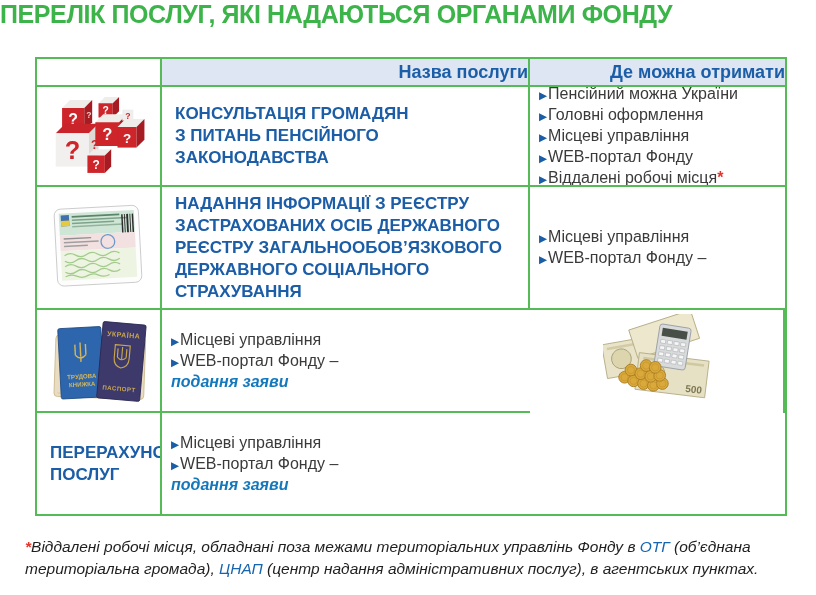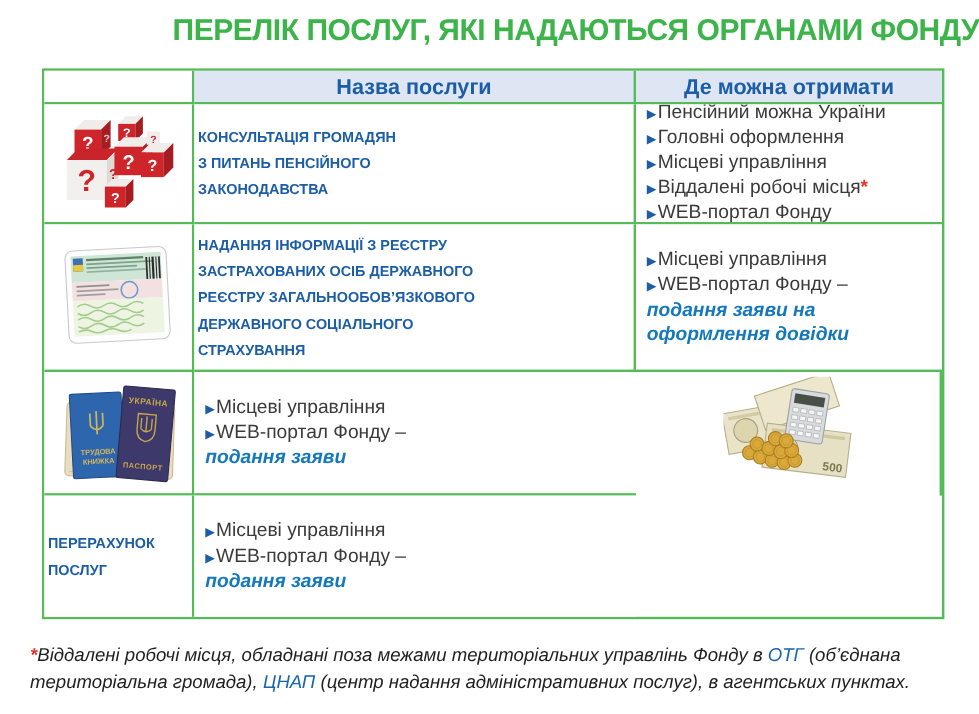--- a/index.html
+++ b/index.html
@@ -1,25 +1,25 @@
 <!DOCTYPE html>
 <html><head>
 <meta charset="utf-8">
 <style>
   *{box-sizing:border-box;margin:0;padding:0}
   html,body{width:816px;height:595px}
   body{background:#ffffff;font-family:"Liberation Sans",sans-serif;position:relative;overflow:hidden}
-  .title{padding-top:11px;text-align:right;font-size:25px;font-weight:bold;color:#3cb44a;letter-spacing:-0.4px}
+  .title{text-align:left;font-size:25px;font-weight:bold;color:#3cb44a;letter-spacing:-0.4px}
   .tbl{position:absolute;left:35px;top:57px;display:grid;grid-template-columns:125px 368px 255px;grid-template-rows:28px 100px 123px 103px 101px;border:2px solid #54bb57;background:#fff}
   .cell{border-right:2px solid #54bb57;border-bottom:2px solid #54bb57;display:flex;align-items:center;background:#fff;overflow:hidden}
   .c-last{border-right:none}
   .r-last{border-bottom:none}
-  .hdr{background:#dde6f2;justify-content:center;font-weight:bold;color:#1b5da6;font-size:18px}
+  .hdr{background:#dde6f2;justify-content:flex-end;font-weight:bold;color:#1b5da6;font-size:18px}
   .img-cell{justify-content:center}
-  .svc{padding-left:3px;padding-right:6px;font-weight:bold;color:#1b5da6;font-size:12px;line-height:22px;white-space:pre-line}
+  .svc{padding-left:13px;padding-right:6px;font-weight:bold;color:#1b5da6;font-size:17px;line-height:22px;white-space:pre-line}
   .loc{padding-left:9px;font-size:16px;color:#3a3a3a;line-height:19px}
   .li{white-space:nowrap}
   .b{color:#1b5da6;font-family:"DejaVu Sans",sans-serif;font-size:10.5px;margin-right:1px}
   .ast{color:#e63329;font-weight:bold}
   .note{color:#1478bd;font-style:italic;font-weight:bold;white-space:pre-line;line-height:20px}
   .foot{position:absolute;left:25px;top:536px;width:772px;font-style:italic;font-size:15.5px;line-height:22px;color:#1f1f1f;font-weight:500}
   .foot .ast2{color:#e63329;font-weight:bold}
   .foot .bb{color:#1565b0;font-weight:normal}
   svg text{font-family:"Liberation Sans",sans-serif}
 </style>
@@ -84,22 +84,22 @@
     </svg>
   </div>
   <div class="cell svc">КОНСУЛЬТАЦІЯ ГРОМАДЯН
 З ПИТАНЬ ПЕНСІЙНОГО
 ЗАКОНОДАВСТВА</div>
   <div class="cell loc c-last">
     <div>
       <div class="li"><span class="b">▶</span><span>Пенсійний можна України</span></div>
       <div class="li"><span class="b">▶</span><span>Головні оформлення</span></div>
       <div class="li"><span class="b">▶</span><span>Місцеві управління</span></div>
+      <div class="li"><span class="b">▶</span><span>WEB-портал Фонду</span></div>
       <div class="li"><span class="b">▶</span><span>Віддалені робочі місця</span><span class="ast">*</span></div>
-      <div class="li"><span class="b">▶</span><span>WEB-портал Фонду</span></div>
     </div>
   </div>
 
   <div class="cell img-cell">
     <svg viewBox="0 0 120 110" width="110" height="101">
       <g transform="rotate(-3 60 55)">
         <rect x="13" y="11" width="92" height="84" rx="7" fill="#fdfdfd" stroke="#c9c9c9" stroke-width="1"></rect>
         <rect x="18" y="16" width="82" height="24" fill="#cfe6d6"></rect>
         <rect x="20" y="18" width="9" height="12" fill="#3f6fb0"></rect>
           <rect x="20" y="24" width="9" height="6" fill="#e7c93f"></rect>
@@ -132,22 +132,20 @@
   </div>
   <div class="cell svc">НАДАННЯ ІНФОРМАЦІЇ З РЕЄСТРУ
 ЗАСТРАХОВАНИХ ОСІБ ДЕРЖАВНОГО
 РЕЄСТРУ ЗАГАЛЬНООБОВ’ЯЗКОВОГО
 ДЕРЖАВНОГО СОЦІАЛЬНОГО
 СТРАХУВАННЯ</div>
   <div class="cell loc c-last">
     <div>
       <div class="li"><span class="b">▶</span><span>Місцеві управління</span></div>
       <div class="li"><span class="b">▶</span><span>WEB-портал Фонду –</span></div>
-      <div class="note">подання заяви на
-оформлення довідки</div>
     </div>
   </div>
 
   <div class="cell img-cell">
     <svg viewBox="0 0 120 100" width="106" height="88">
       <g transform="rotate(2 60 55)">
           <rect x="10" y="22" width="102" height="70" rx="4" fill="#e9dcc0" stroke="#cbb98f" stroke-width="1"></rect>
           <line x1="14" y1="88" x2="108" y2="88" stroke="#d6c69e" stroke-width="1"></line>
         </g>
       <g transform="rotate(-3 40 50)">

